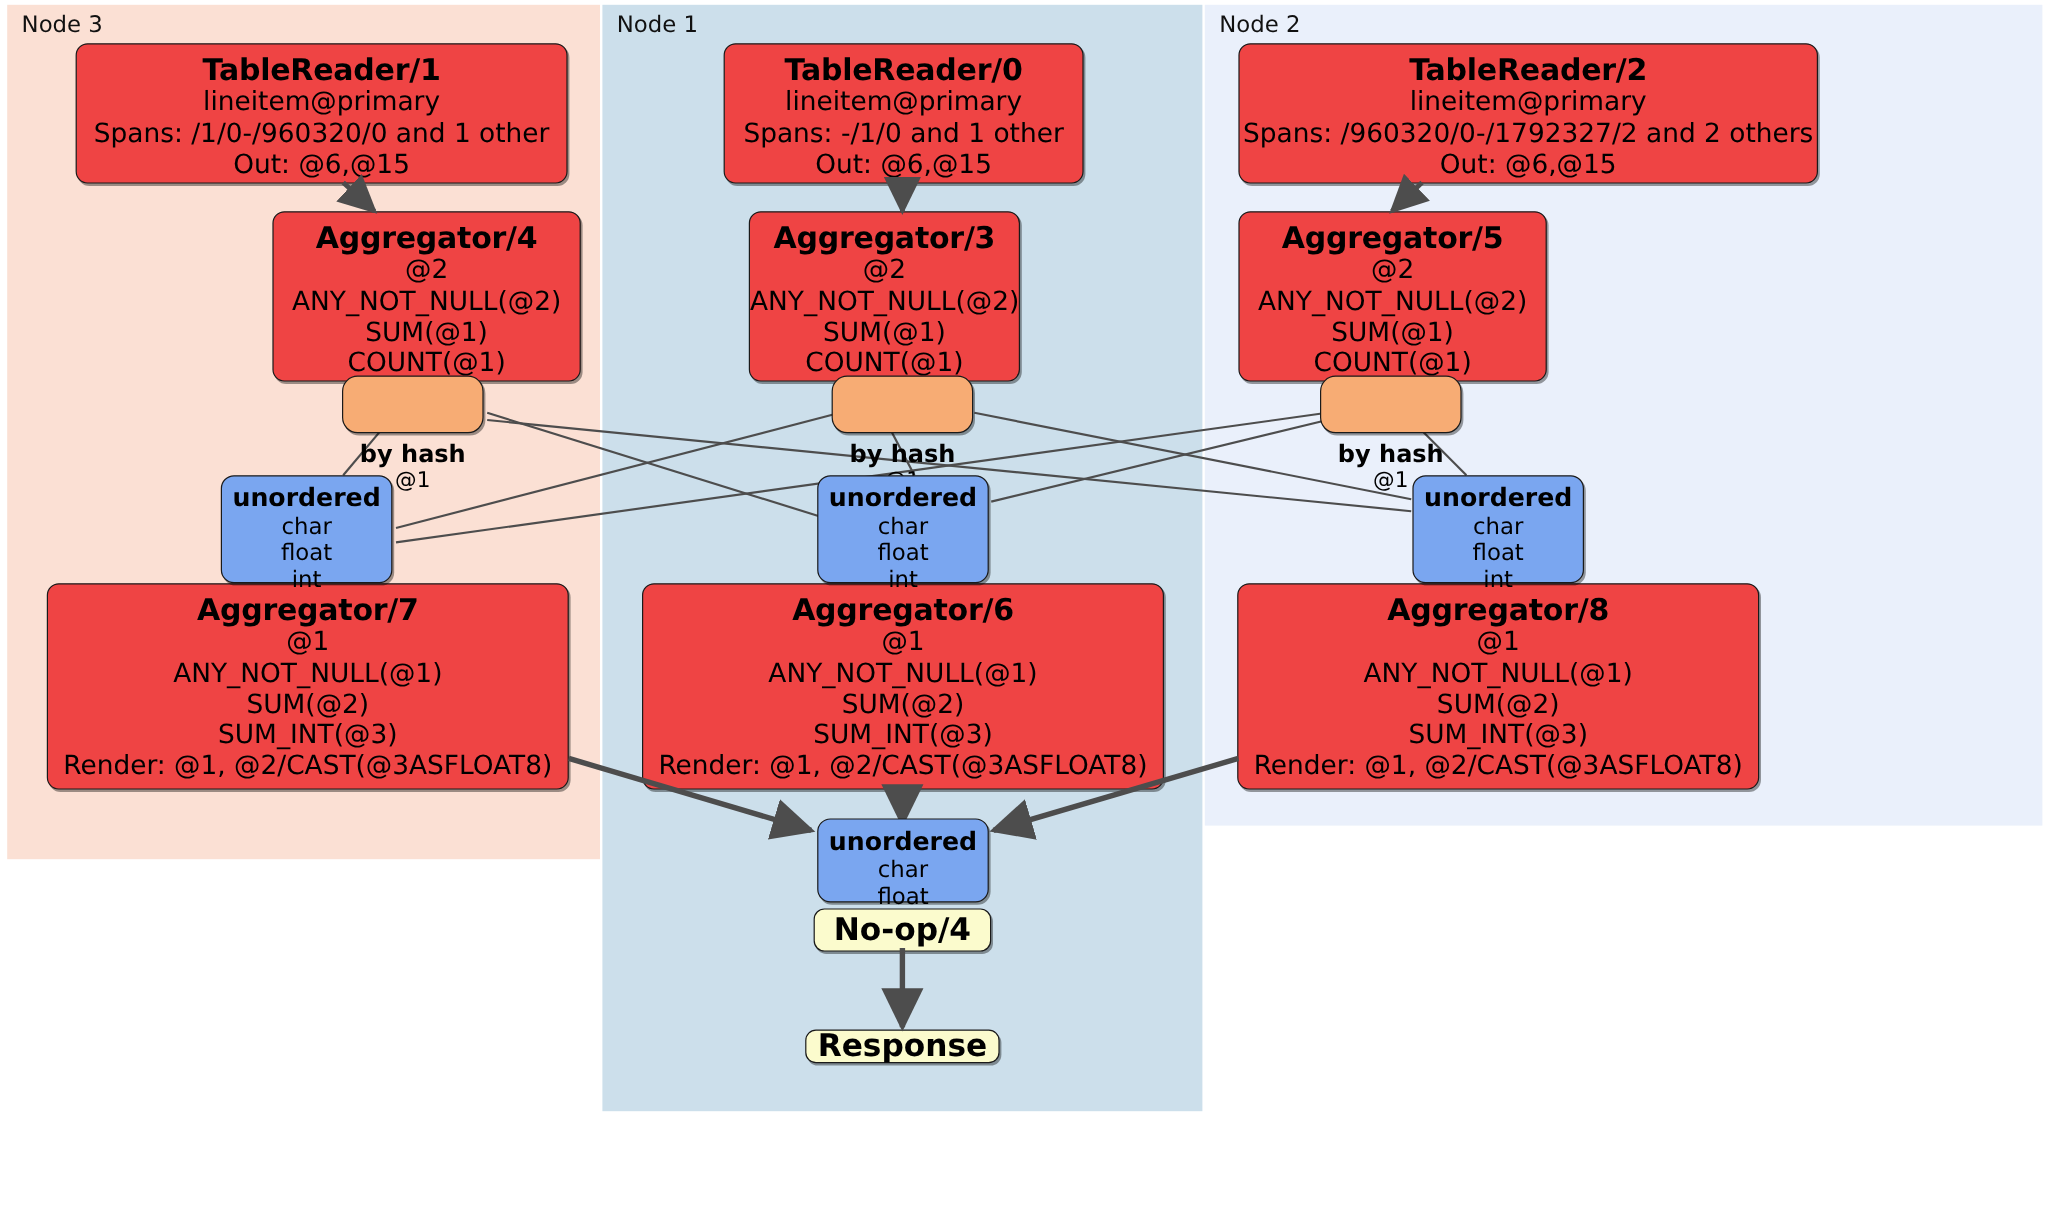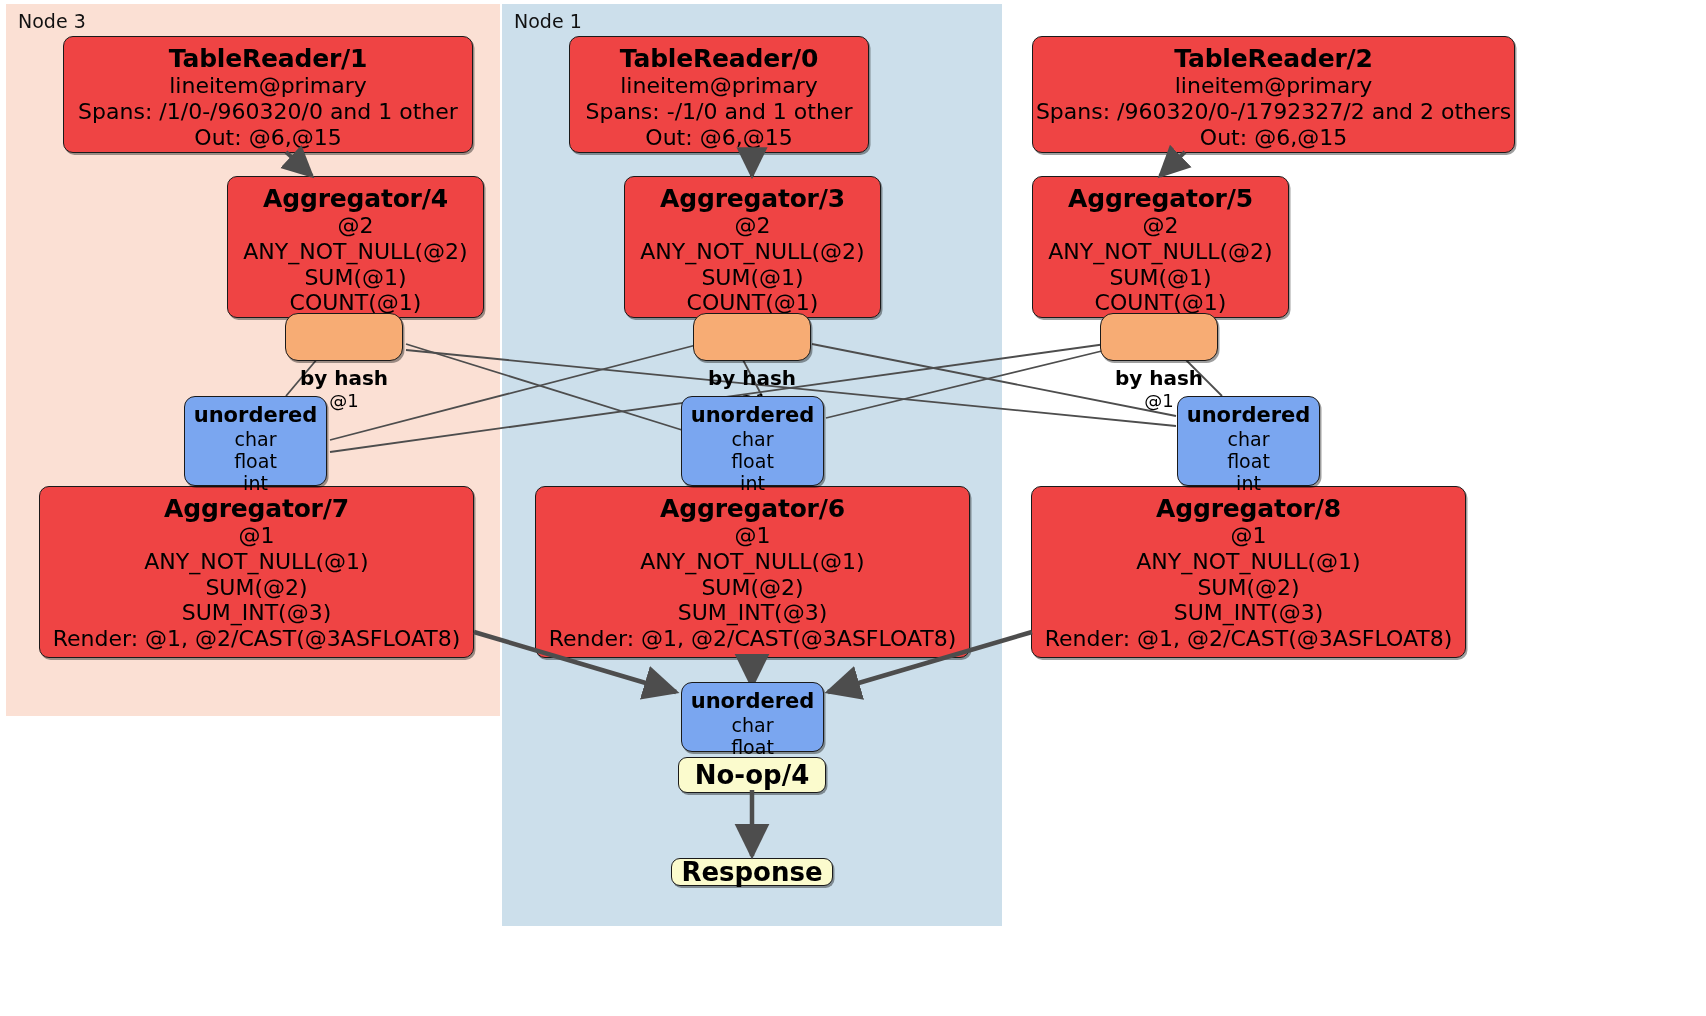--- a/index.html
+++ b/index.html
@@ -112,20 +112,23 @@
 </head>
 <body>
 
 <div id="canvas">
 
   <div class="cluster" id="cluster-node3">
     <div class="cluster-label">Node 3</div>
   </div>
   <div class="cluster" id="cluster-node1">
     <div class="cluster-label">Node 1</div>
+  </div>
+  <div class="cluster" id="cluster-node2">
+    <div class="cluster-label">Node 2</div>
   </div>
 
   <svg class="edges" style="z-index:5">
     <defs>
       <marker id="arrowThick" markerWidth="9" markerHeight="9" refX="7.2" refY="4.5" orient="auto">
         <path d="M0,0.6 L8,4.5 L0,8.4 z" fill="#4d4d4d"></path>
       </marker>
       <marker id="arrowThin" markerWidth="9" markerHeight="9" refX="7.2" refY="4.5" orient="auto">
         <path d="M0,1.2 L8,4.5 L0,7.8 z" fill="#4d4d4d"></path>
       </marker>
@@ -184,28 +187,28 @@
 
   <div class="box proc layer-proc" style="left:39px; top:486px; width:435px; height:172px;">
     <div class="title">Aggregator/7</div>
     <div class="line">@1</div>
     <div class="line">ANY_NOT_NULL(@1)</div>
     <div class="line">SUM(@2)</div>
     <div class="line">SUM_INT(@3)</div>
     <div class="line">Render: @1, @2/CAST(@3ASFLOAT8)</div>
   </div>
 
-  <div class="box proc layer-proc" style="left:569px; top:36px; width:300px; height:117px;border-radius:10px;">
+  <div class="box proc layer-proc" style="left:603px; top:36px; width:300px; height:117px;border-radius:10px;">
     <div class="title">TableReader/0</div>
     <div class="line">lineitem@primary</div>
     <div class="line">Spans: -/1/0 and 1 other</div>
     <div class="line">Out: @6,@15</div>
   </div>
 
-  <div class="box proc layer-proc" style="left:624px; top:176px; width:257px; height:142px;">
+  <div class="box proc layer-proc" style="left:624px; top:176px; width:226px; height:142px;">
     <div class="title">Aggregator/3</div>
     <div class="line">@2</div>
     <div class="line">ANY_NOT_NULL(@2)</div>
     <div class="line">SUM(@1)</div>
     <div class="line">COUNT(@1)</div>
   </div>
 
   <div class="box router layer-router" style="left:693px; top:313px; width:118px; height:48px;">
     <div class="title">by hash</div>
     <div class="line">@1</div>

